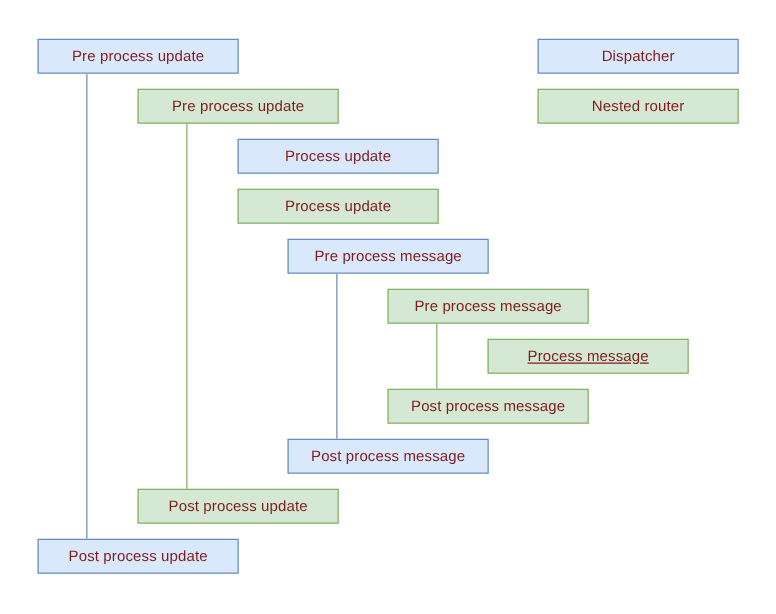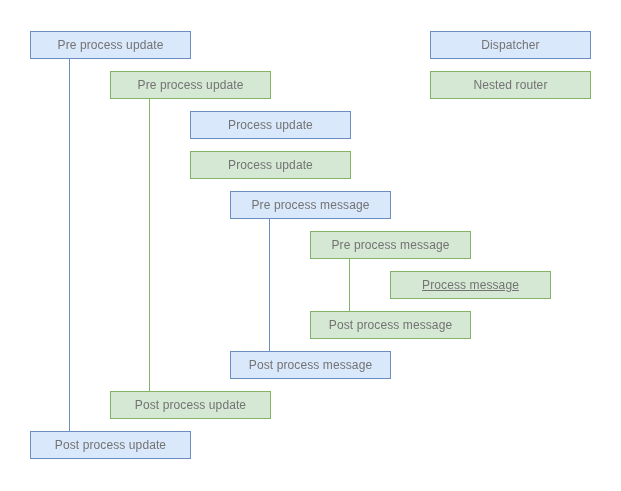--- a/index.html
+++ b/index.html
@@ -20,21 +20,21 @@
   .node {
     position: absolute;
     box-sizing: border-box;
     width: 161px;
     height: 28px;
     display: flex;
     align-items: center;
     justify-content: center;
     font-size: 12px;
     line-height: 1;
-    color: #737373;
+    color: #7f1d1d;
     border-width: 1px;
     border-style: solid;
     white-space: nowrap;
     letter-spacing: 0.1px;
   }
   .node.dispatcher {
     background: #dae8fc;
     border-color: #6c8ebf;
   }
   .node.nested {

